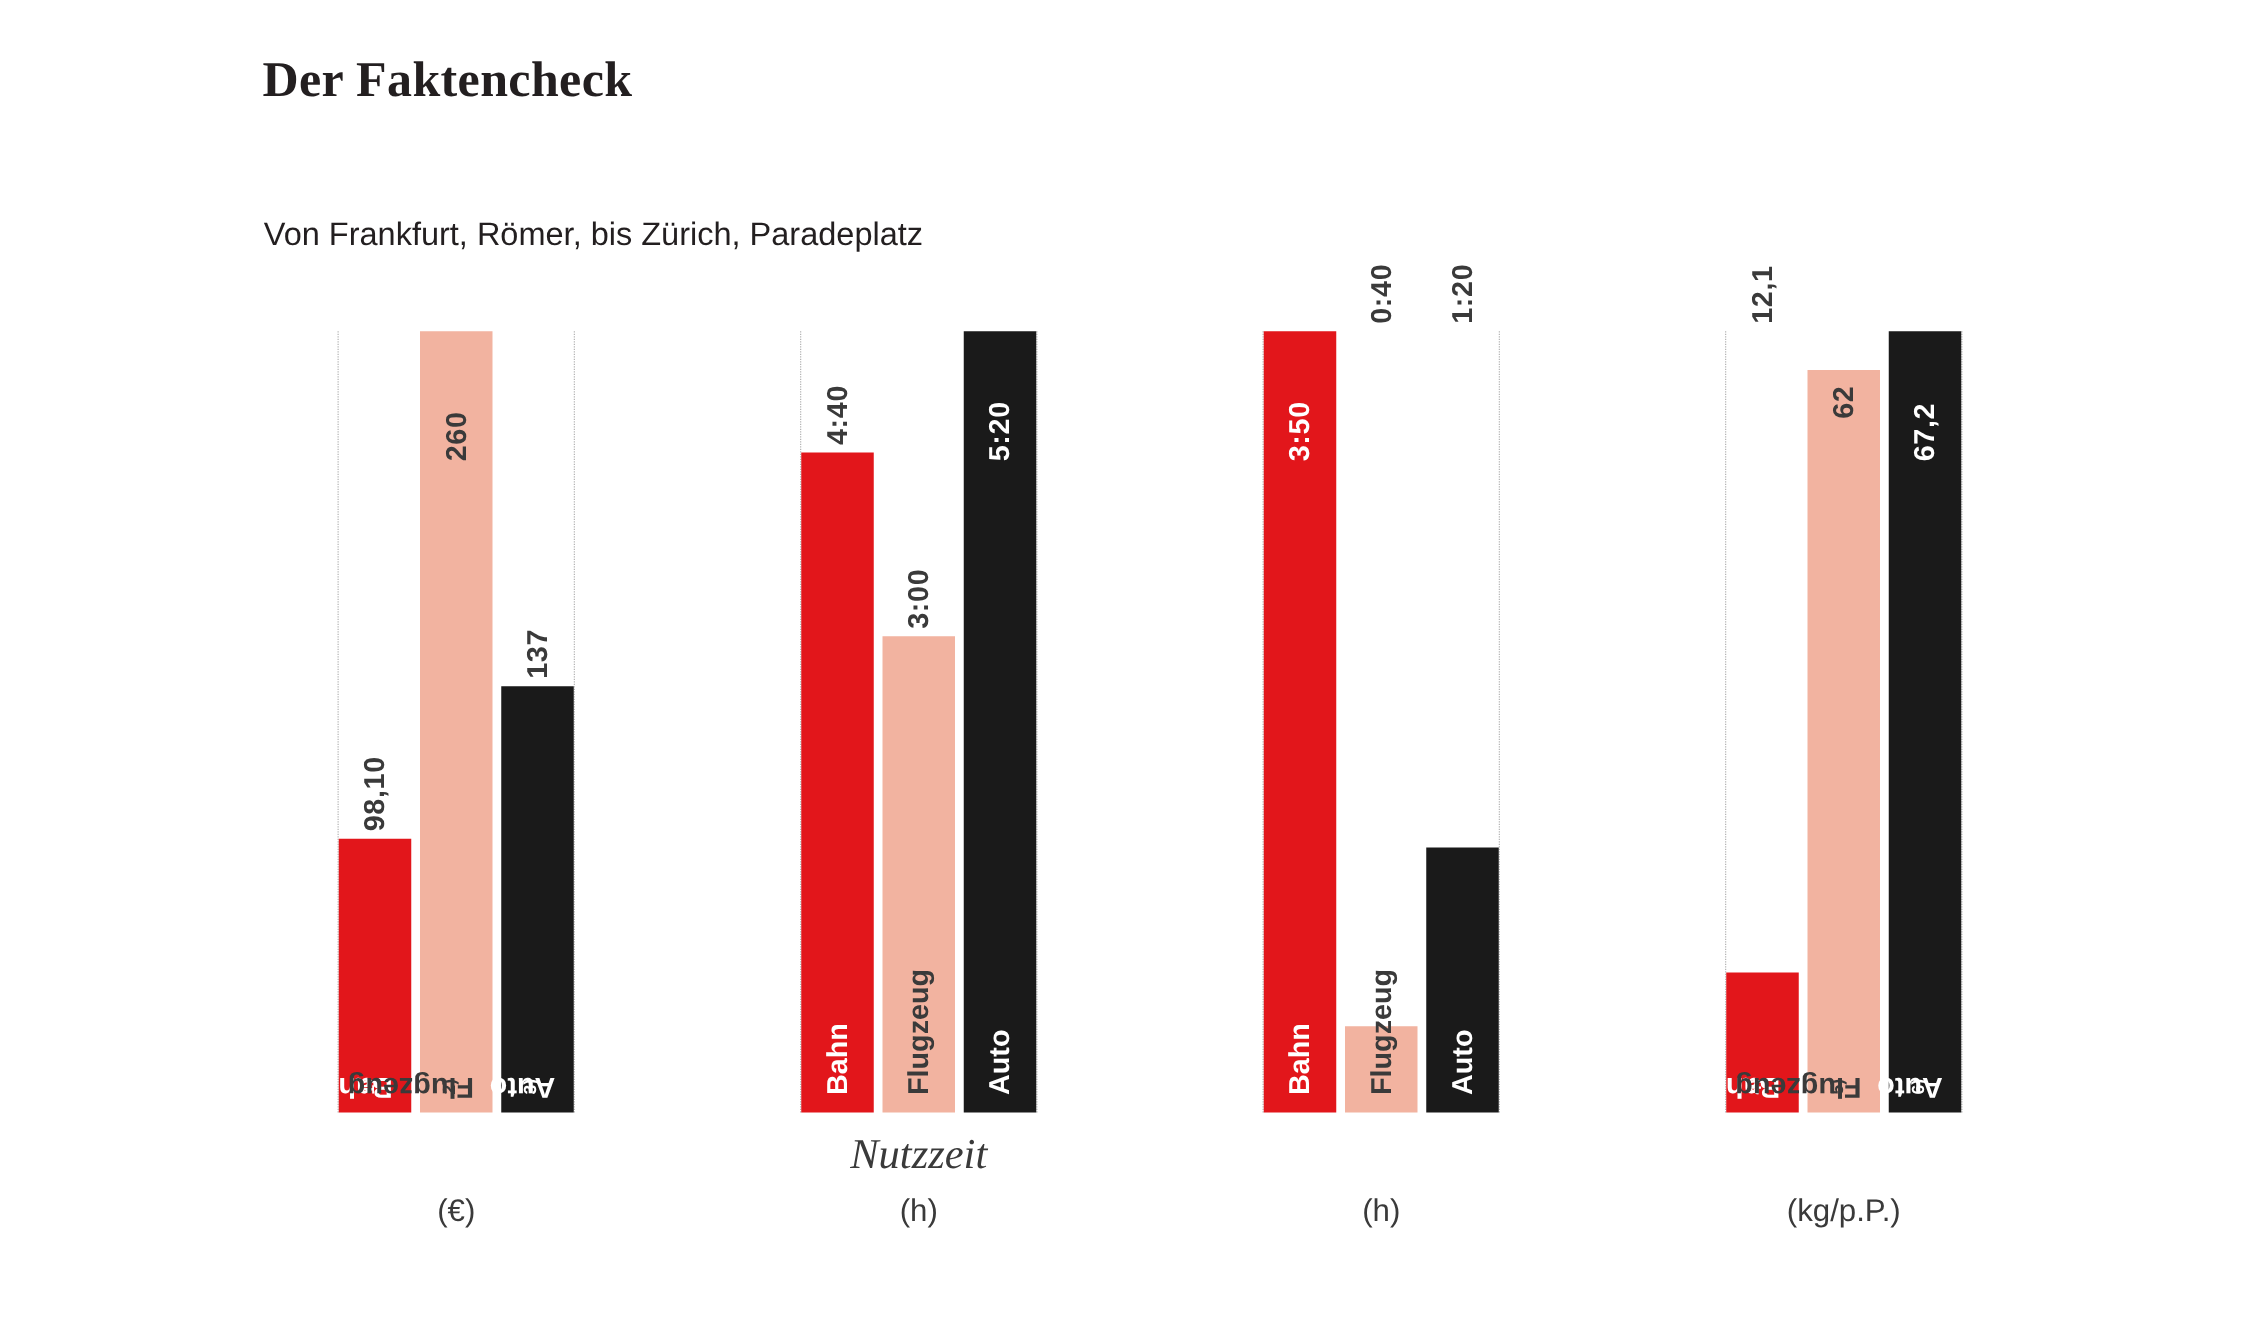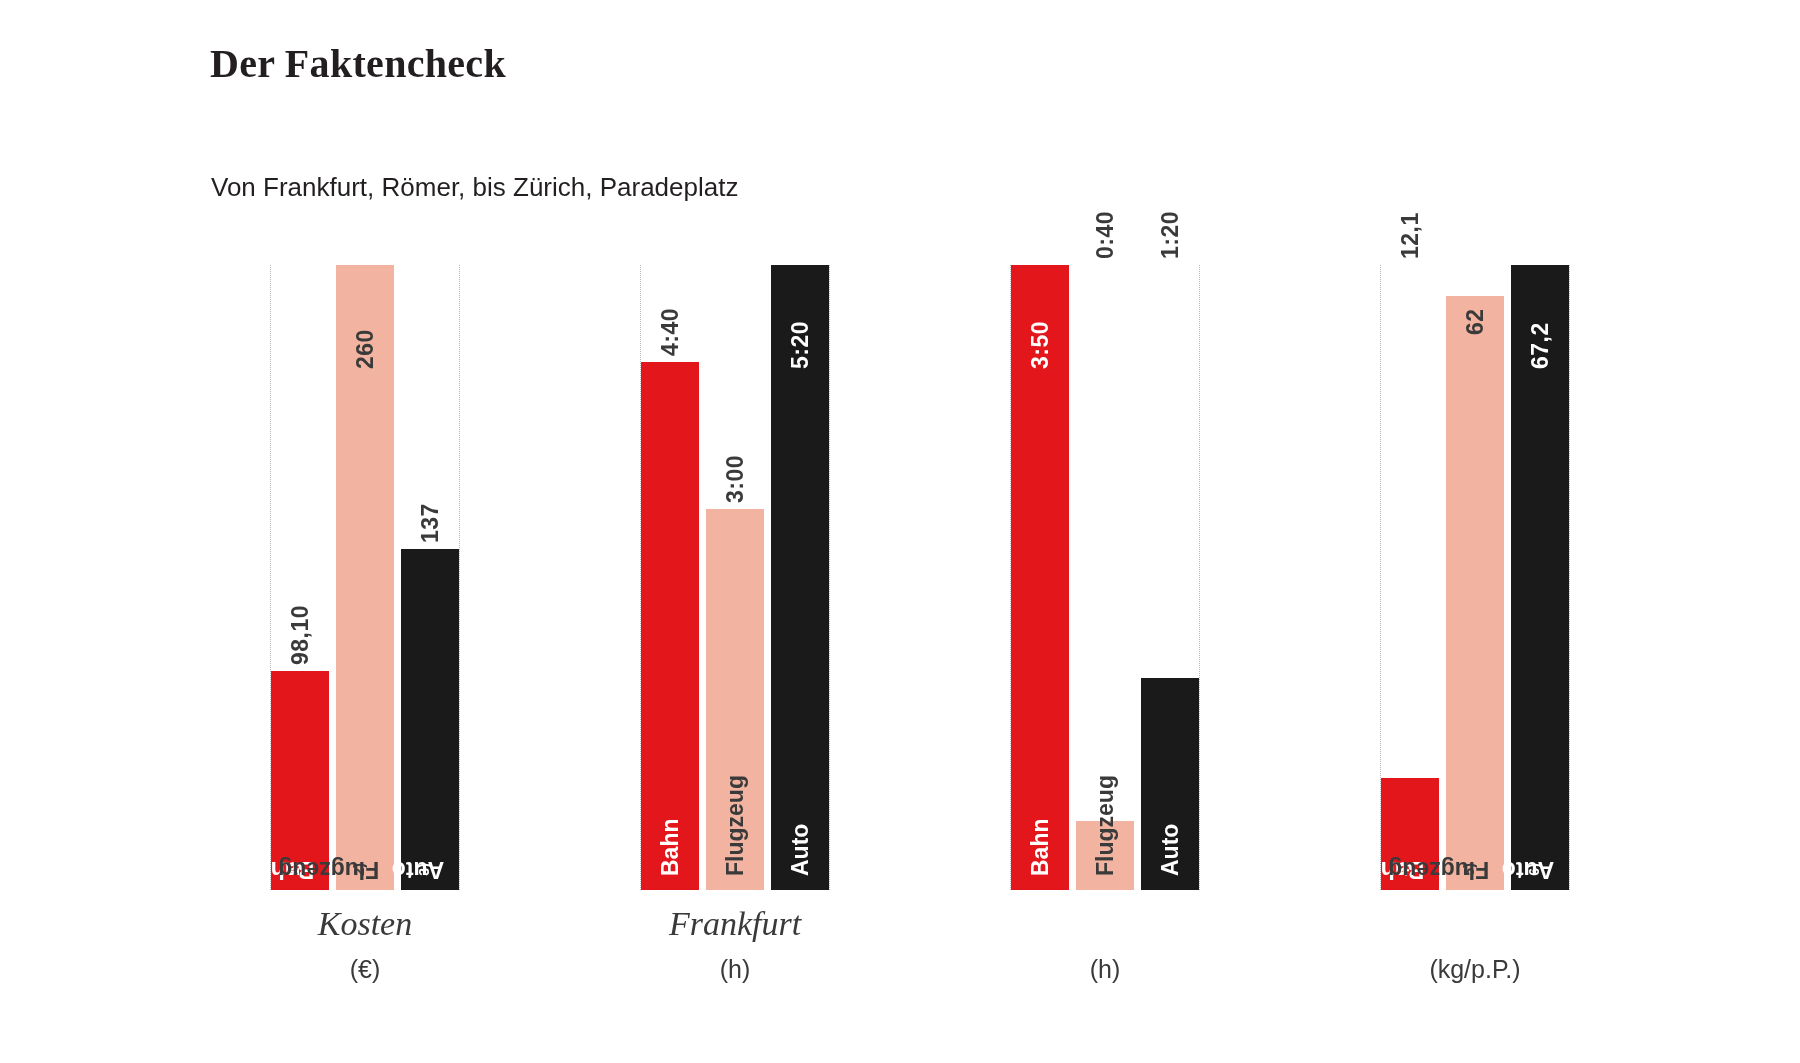--- a/index.html
+++ b/index.html
@@ -192,21 +192,20 @@
             <div class="bar auto" style="height:54.5%"></div>
             <div class="value-lbl" style="bottom:54.5%">
               <span>137</span>
             </div>
             <div class="series-lbl light">
               <span><span>Auto</span><sup>3)</sup></span>
             </div>
           </div>
         </div>
       </div>
-      <div class="cat-title">Kosten</div>
       <div class="cat-unit">(€)</div>
     </div>
 
     <div class="chart-block">
       <div class="plot">
         <div class="bars">
           <div class="bar-col">
             <div class="bar bahn" style="height:84.5%"></div>
             <div class="value-lbl" style="bottom:84.5%">
               <span>4:40</span>
@@ -228,21 +227,21 @@
             <div class="bar auto" style="height:100%"></div>
             <div class="value-lbl inside on-dark" style="bottom:100%">
               <span style="bottom:-104px">5:20</span>
             </div>
             <div class="series-lbl light">
               <span>Auto</span>
             </div>
           </div>
         </div>
       </div>
-      <div class="cat-title">Frankfurt</div>
+      <div class="cat-title">Nutzzeit</div>
       <div class="cat-unit">(h)</div>
     </div>
 
     <div class="chart-block">
       <div class="plot">
         <div class="bars">
           <div class="bar-col">
             <div class="bar bahn" style="height:100%"></div>
             <div class="value-lbl inside on-dark" style="bottom:100%">
               <span style="bottom:-104px">3:50</span>

